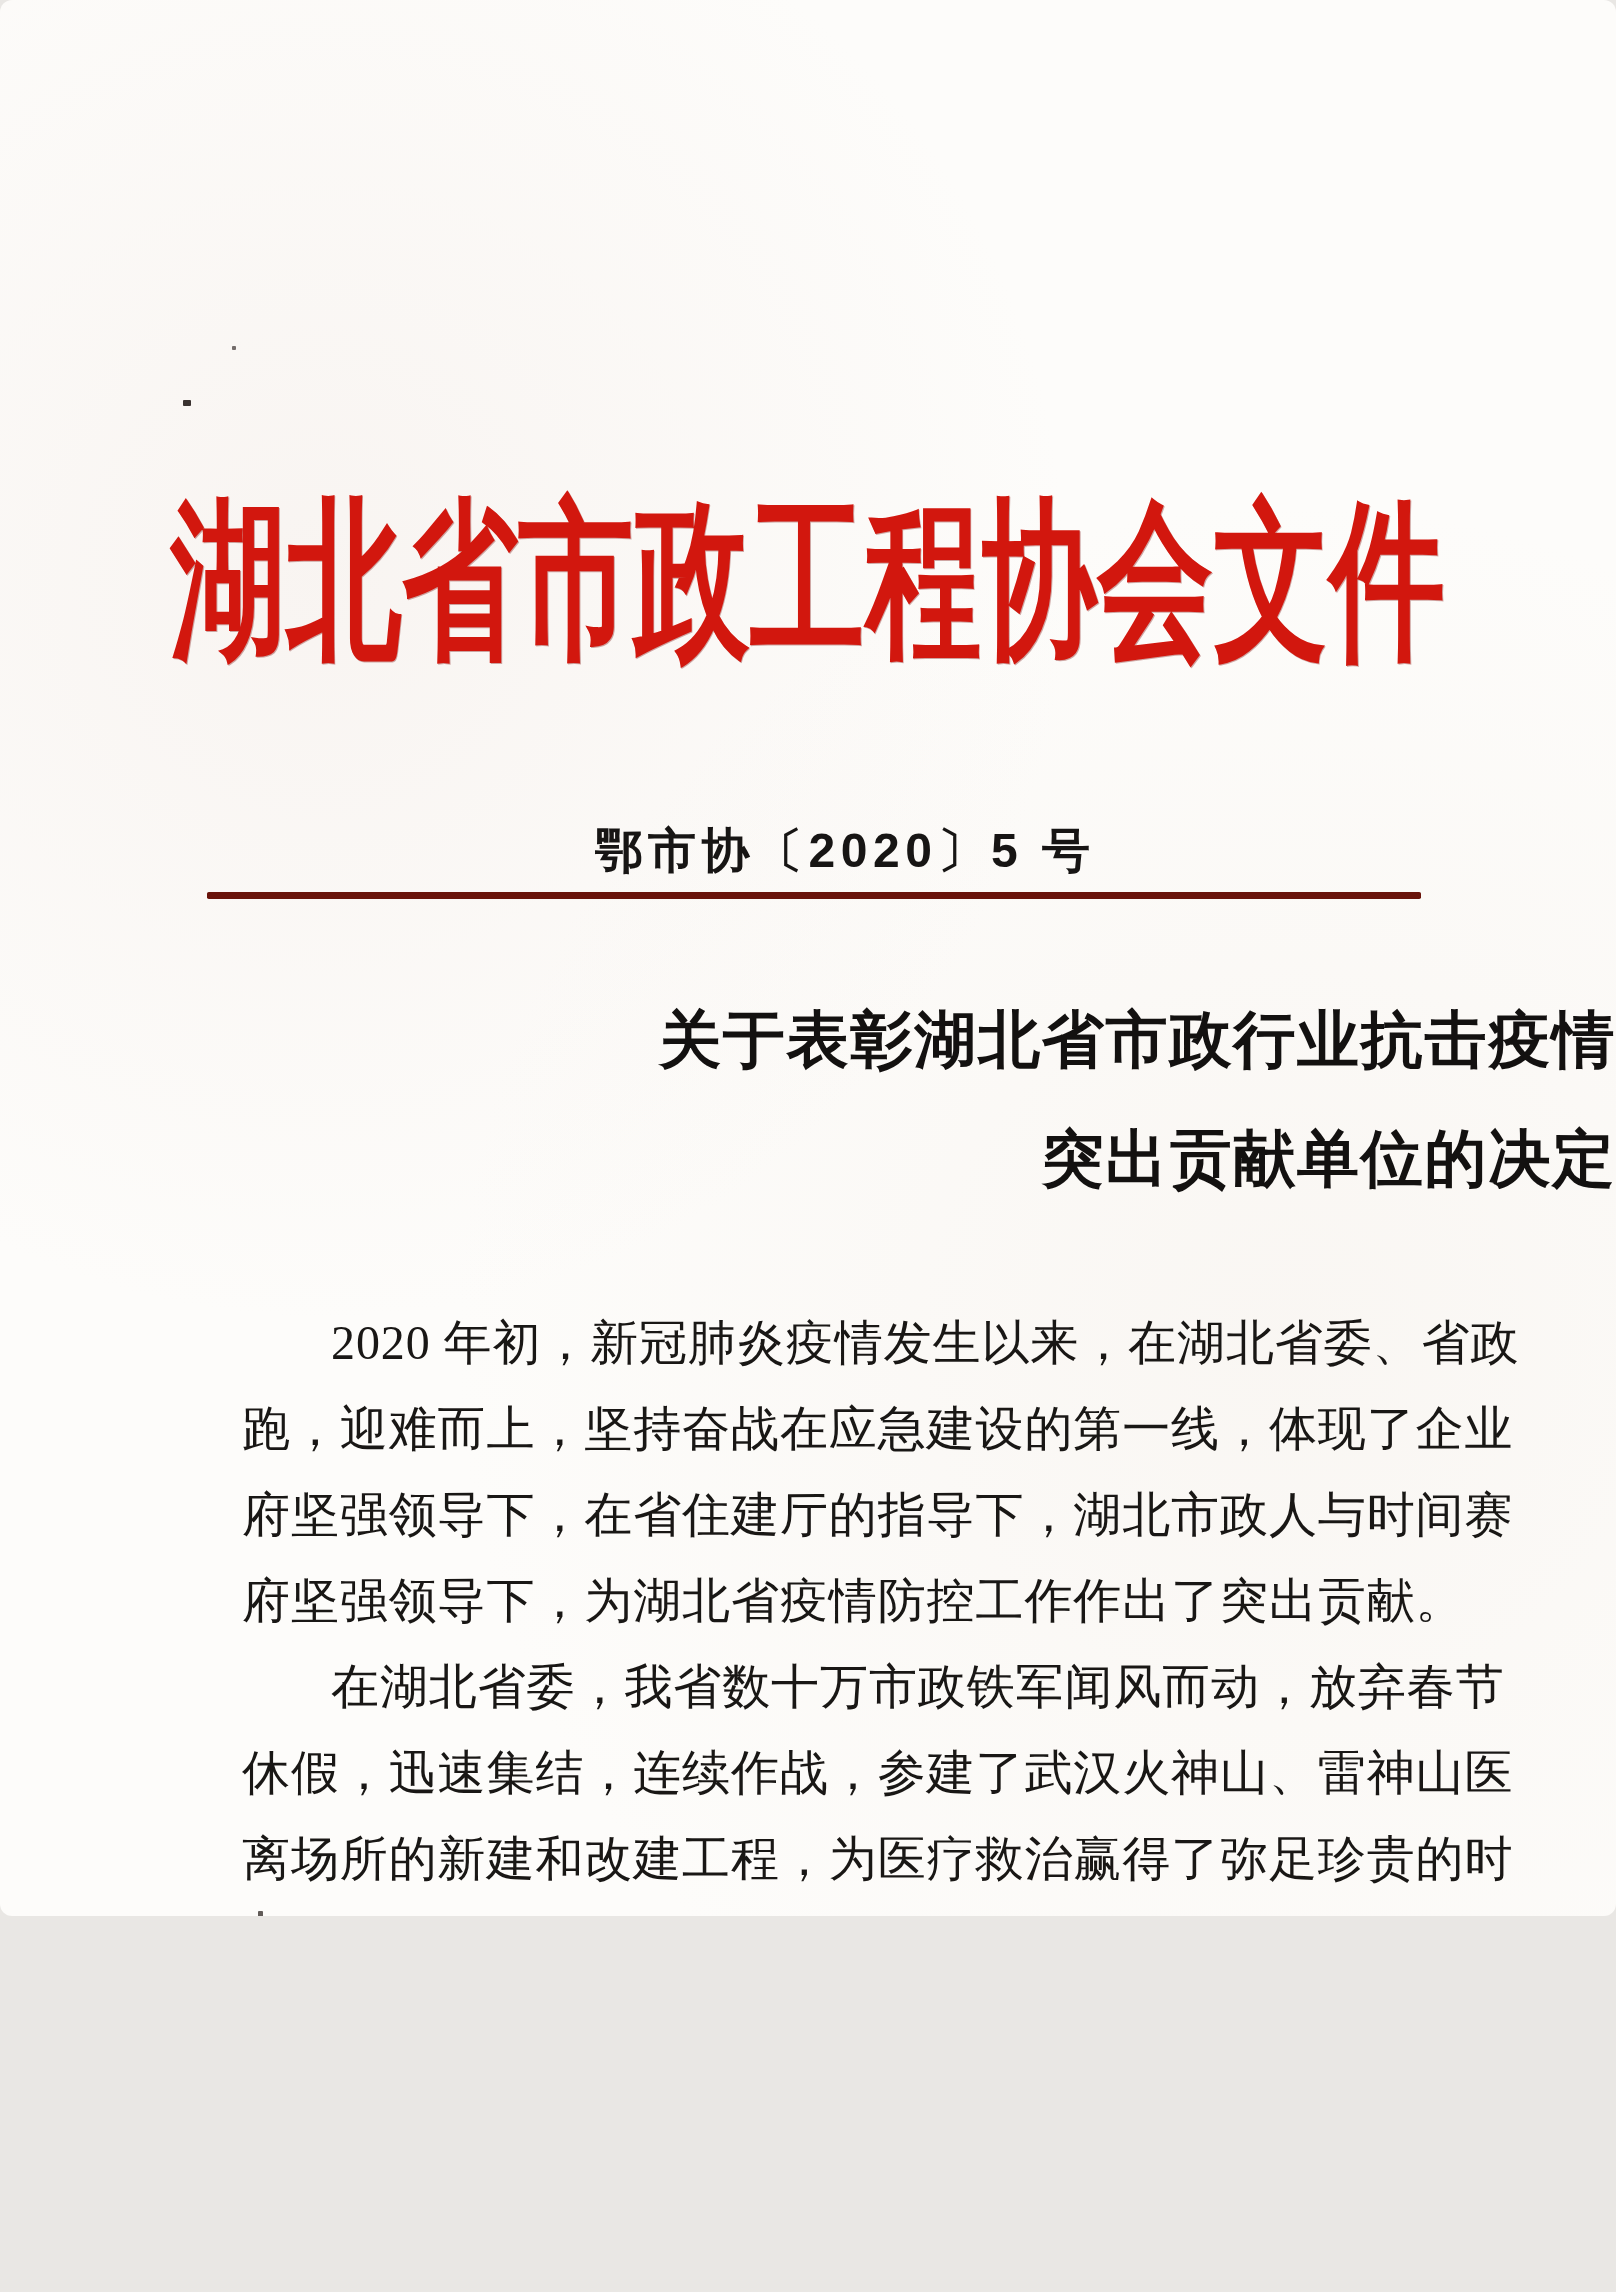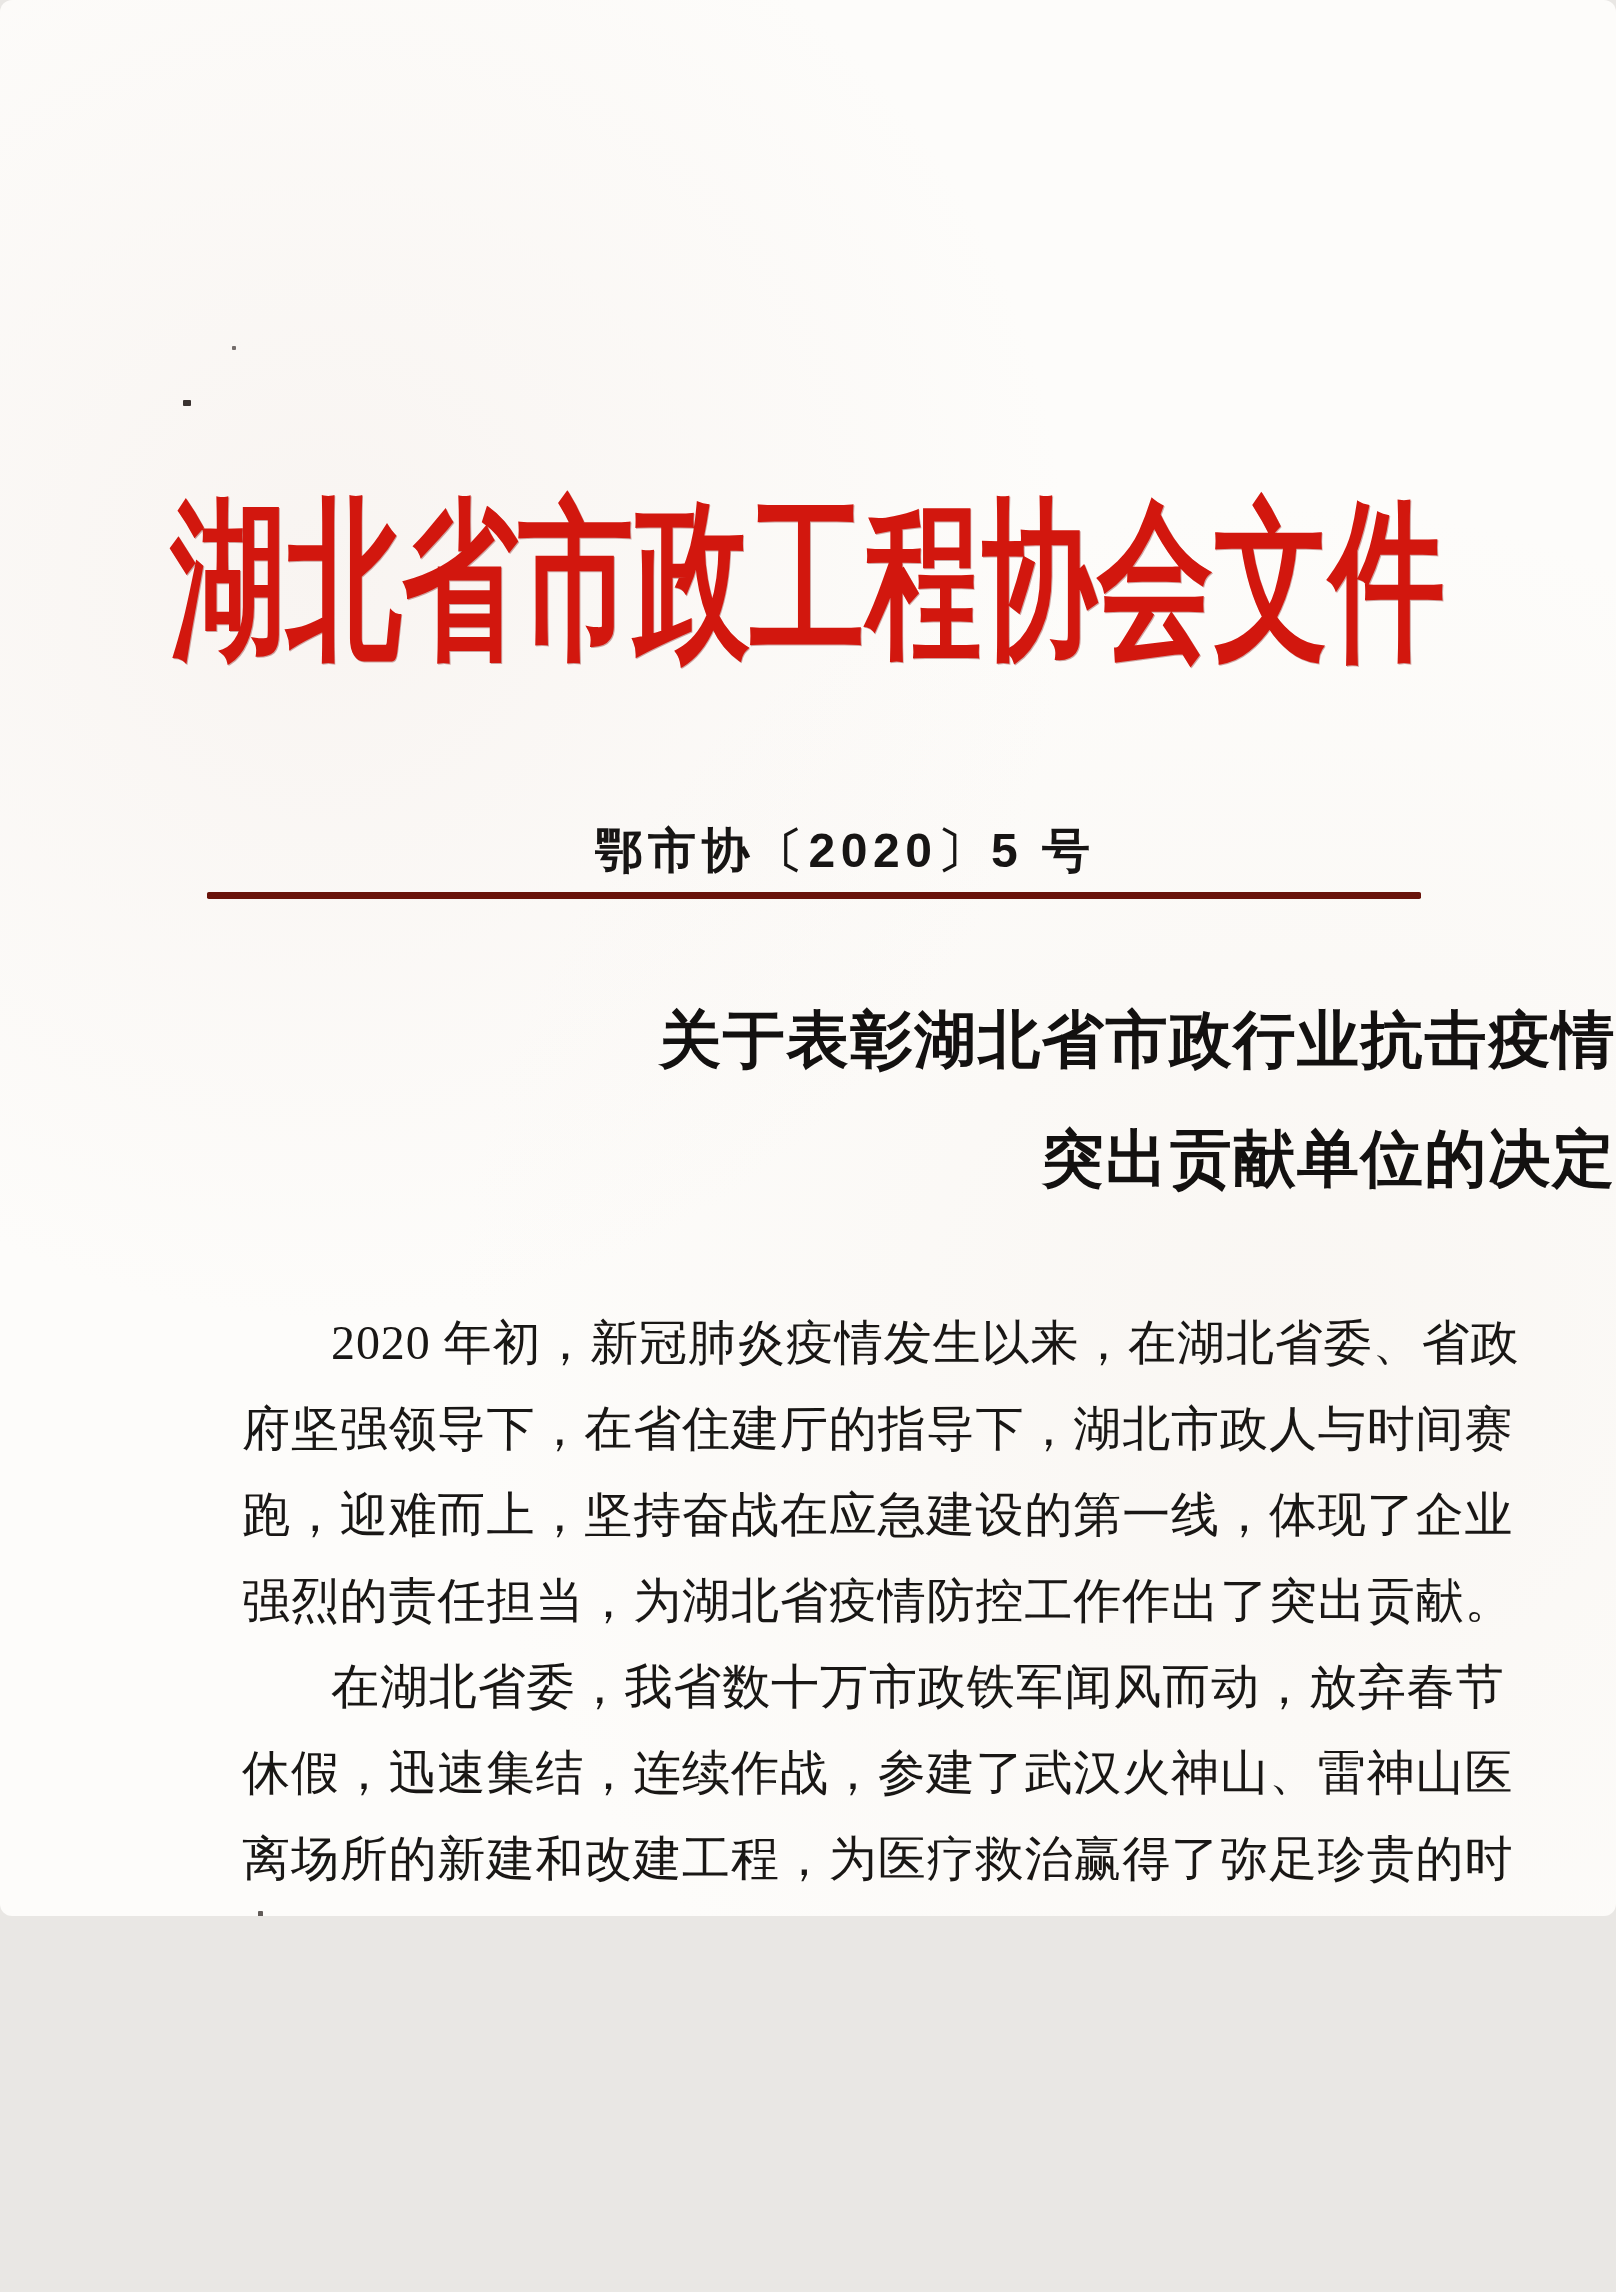--- a/index.html
+++ b/index.html
@@ -103,23 +103,23 @@
 
   <div class="divider" style="background-color: rgb(105, 19, 10);"></div>
 
   <div class="doc-title">
     <div class="t-line">关于表彰湖北省市政行业抗击疫情</div>
     <div class="t-line">突出贡献单位的决定</div>
   </div>
 
   <div class="body-text">
     <div class="line indent">2020 年初，新冠肺炎疫情发生以来，在湖北省委、省政</div>
+    <div class="line">跑，迎难而上，坚持奋战在应急建设的第一线，体现了企业</div>
     <div class="line">府坚强领导下，在省住建厅的指导下，湖北市政人与时间赛</div>
-    <div class="line">跑，迎难而上，坚持奋战在应急建设的第一线，体现了企业</div>
-    <div class="line">强烈的责任担当，为湖北省疫情防控工作作出了突出贡献。</div>
+    <div class="line">府坚强领导下，为湖北省疫情防控工作作出了突出贡献。</div>
     <div class="line indent">在湖北省委，我省数十万市政铁军闻风而动，放弃春节</div>
     <div class="line">休假，迅速集结，连续作战，参建了武汉火神山、雷神山医</div>
     <div class="line">离场所的新建和改建工程，为医疗救治赢得了弥足珍贵的时</div>
   </div>
 
   <div class="speck s1"></div>
   <div class="speck s2"></div>
   <div class="speck s3"></div>
   <div class="speck s4"></div>
 

